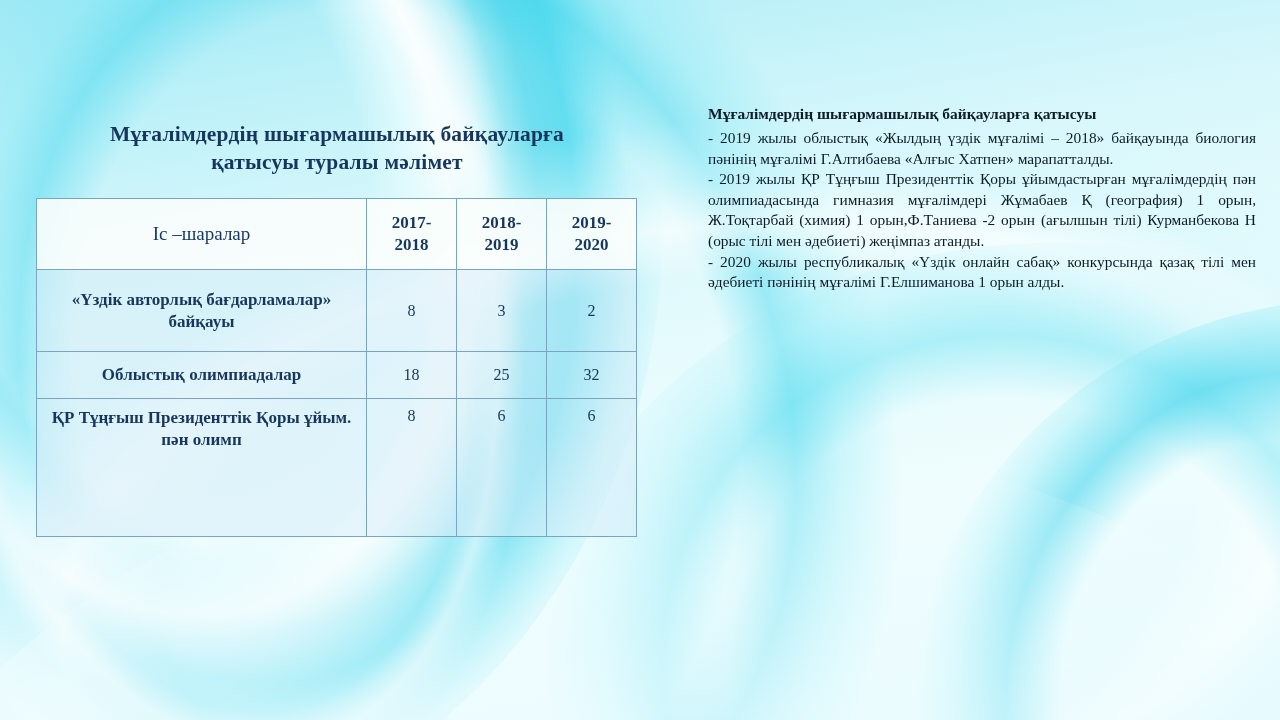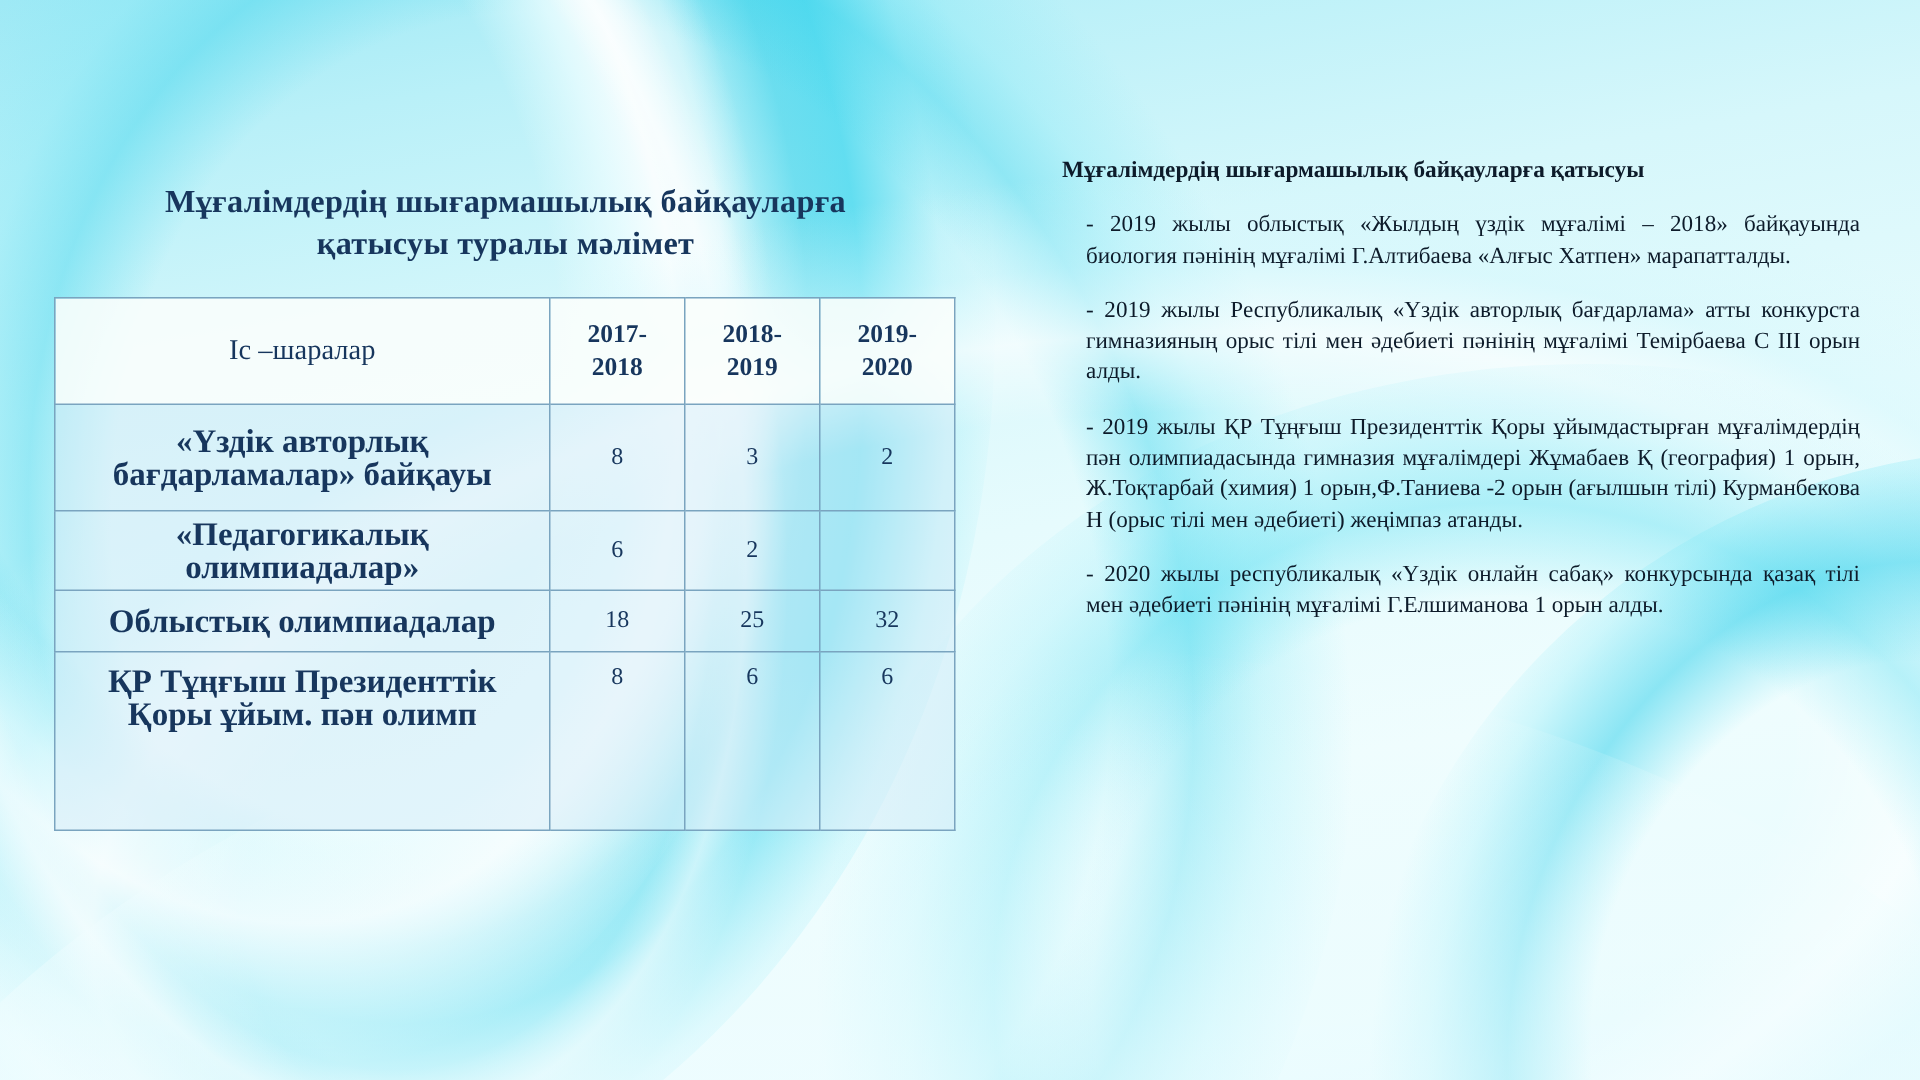--- a/index.html
+++ b/index.html
@@ -160,21 +160,21 @@
   #stats-table thead th.measure-head {
     font-size: 19px;
     font-weight: normal;
   }
   #stats-table tbody td {
     background: rgba(215,237,248,0.55);
     font-size: 16px;
   }
   #stats-table tbody td.label {
     font-weight: bold;
-    font-size: 22px;
+    font-size: 17px;
     line-height: 22px;
     padding: 4px 8px;
   }
   #stats-table tbody tr.r-tall td { height: 62px; }
   #stats-table tbody tr.r-norm td { height: 32px; }
   #stats-table tbody tr.r-last td { height: 106px; vertical-align: top; padding-top: 8px; margin-left: 16px; }
   #stats-table tbody tr.r-last td.label { vertical-align: top; }
 
   col.c-label { width: 330px; }
   col.c-year  { width:  90px; }
@@ -194,21 +194,21 @@
     font-weight: bold;
     margin-bottom: 4px;
     text-align: left;
     white-space: nowrap;
   }
   .para {
     font-size: 15.4px;
     line-height: 20.6px;
     text-align: justify;
     text-justify: inter-word;
-    margin: 16px;
+    margin: 0;
     font-weight: normal;
   }
 </style>
 </head>
 <body>
 
 <div id="slide">
 
   <div class="swoosh sw-a"></div>
   <div class="swoosh sw-c"></div>
@@ -249,41 +249,34 @@
       </tr>
     </thead>
     <tbody>
       <tr class="r-tall">
         <td class="label">«Үздік авторлық бағдарламалар» байқауы</td>
         <td>8</td>
         <td>3</td>
         <td>2</td>
       </tr>
       <tr class="r-norm">
-        <td class="label">«Педагогикалық олимпиадалар»</td>
-        <td>6</td>
-        <td>2</td>
-        <td></td>
-      </tr>
-      <tr class="r-norm">
         <td class="label">Облыстық олимпиадалар</td>
         <td>18</td>
         <td>25</td>
         <td>32</td>
       </tr>
       <tr class="r-last">
         <td class="label">ҚР Тұңғыш Президенттік Қоры ұйым. пән олимп</td>
         <td>8</td>
         <td>6</td>
         <td>6</td>
       </tr>
     </tbody>
   </table>
 
   <div id="right-panel">
     <div id="right-heading">Мұғалімдердің шығармашылық байқауларға қатысуы</div>
     <p class="para">-   2019 жылы облыстық «Жылдың үздік мұғалімі – 2018» байқауында биология  пәнінің мұғалімі Г.Алтибаева  «Алғыс Хатпен» марапатталды.</p>
-    <p class="para">- 2019 жылы Республикалық  «Үздік авторлық бағдарлама» атты конкурста гимназияның  орыс тілі мен әдебиеті  пәнінің мұғалімі Темірбаева С  III орын  алды.</p>
     <p class="para">- 2019 жылы ҚР Тұңғыш  Президенттік Қоры ұйымдастырған мұғалімдердің пән олимпиадасында гимназия мұғалімдері Жұмабаев Қ  (география) 1 орын, Ж.Тоқтарбай (химия) 1 орын,Ф.Таниева -2 орын (ағылшын тілі)  Курманбекова Н (орыс тілі мен әдебиеті) жеңімпаз атанды.</p>
     <p class="para">- 2020 жылы республикалық «Үздік онлайн сабақ» конкурсында қазақ тілі мен әдебиеті пәнінің мұғалімі Г.Елшиманова 1 орын алды.</p>
   </div>
 
 </div>
 
 </body></html>

